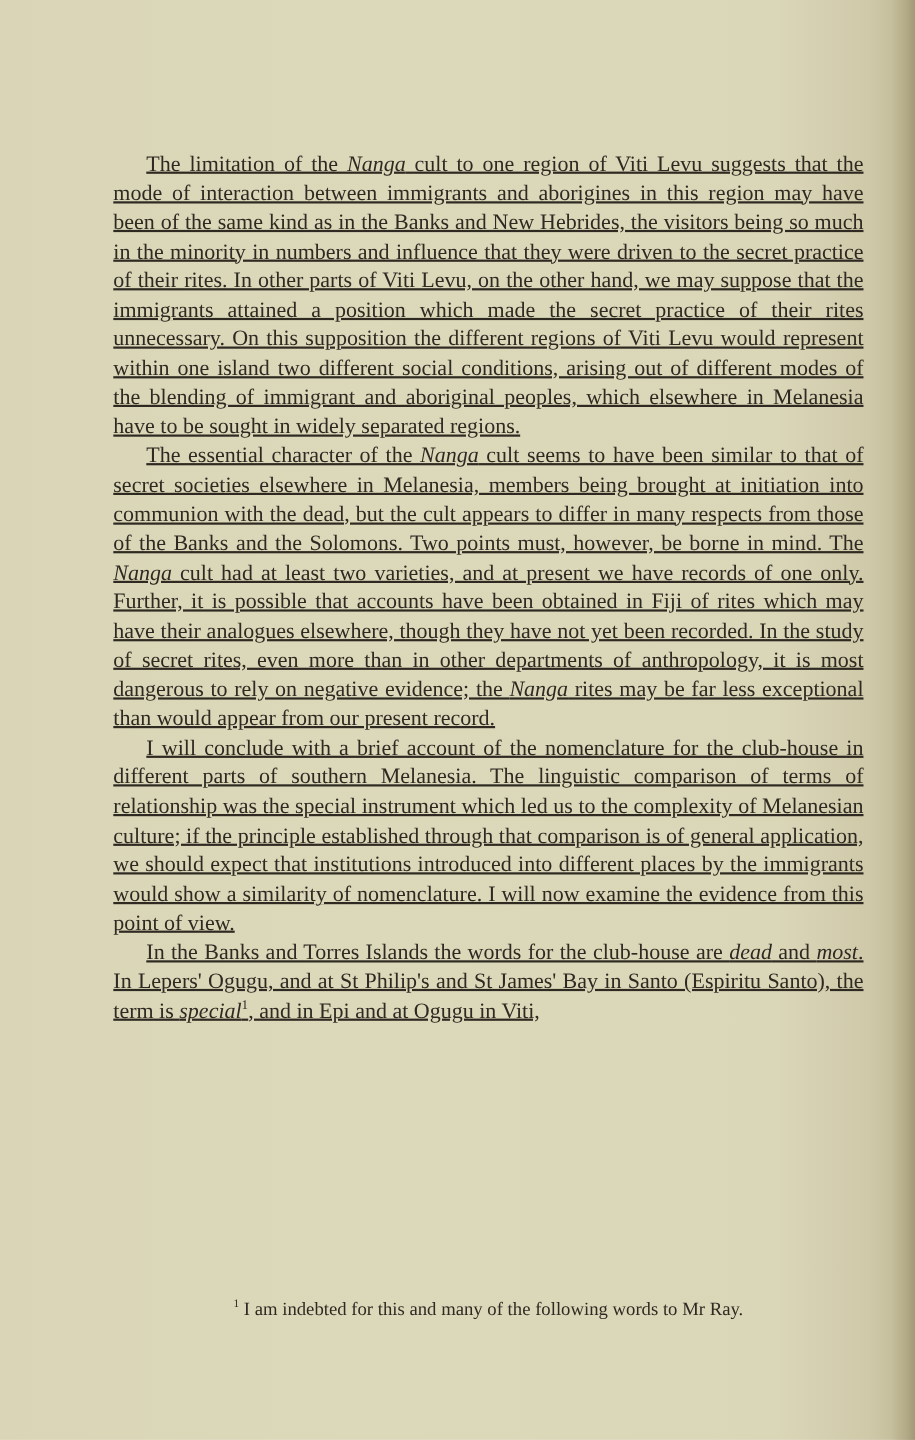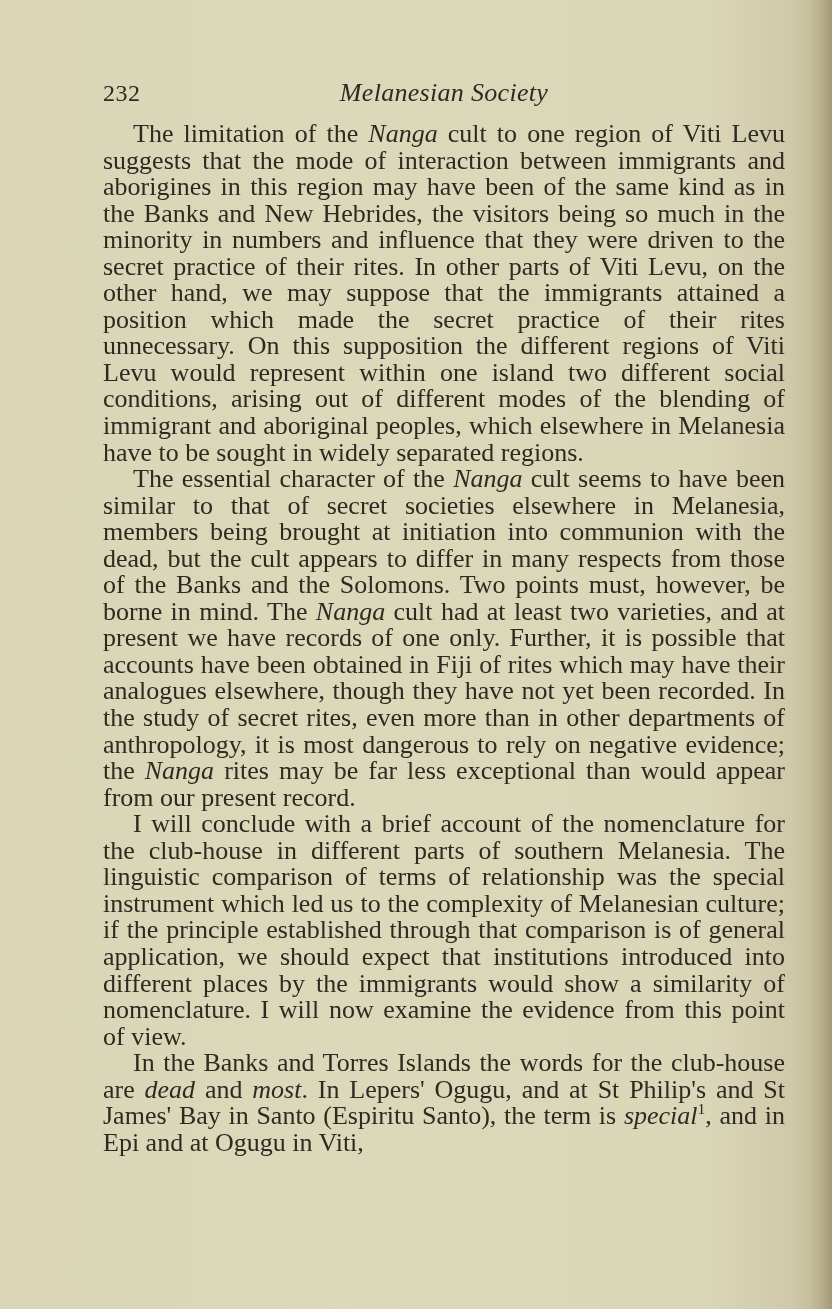--- a/index.html
+++ b/index.html
@@ -46,26 +46,27 @@
       width: 682px;
       text-align: center;
       top: 0;
       font-size: 26px;
       font-style: italic;
       letter-spacing: 0.3px;
     }
     .body-text {
       position: absolute;
       left: 103px;
-      top: 121px;
+      top: 136px;
       width: 682px;
-      font-size: 26px;
+      font-size: 20px;
       line-height: 26.55px;
       text-align: justify;
       hyphens: none;
+      text-decoration: underline;
     }
     .body-text p {
       margin: 0;
       text-indent: 30px;
     }
     .body-text em {
       font-style: italic;
     }
     .footnote {
       position: absolute;
@@ -81,25 +82,25 @@
       vertical-align: super;
       line-height: 0;
     }
   </style>
 </head>
 <body>
 
 <div class="page">
   <div class="shade-right"></div>
 
-  <div class="header">
-    <span class="page-number">232</span>
-    <span class="running-title">Melanesian Society</span>
-  </div>
 
   <div class="body-text" id="body-text">
     <p><span>The limitation of the </span><em>Nanga</em><span> cult to one region of Viti Levu suggests that the mode of interaction between immigrants and aborigines in this region may have been of the same kind as in the Banks and New Hebrides, the visitors being so much in the minority in numbers and influence that they were driven to the secret practice of their rites. In other parts of Viti Levu, on the other hand, we may suppose that the immigrants attained a position which made the secret practice of their rites unnecessary.  On this supposition the different regions of Viti Levu would represent within one island two different social conditions, arising out of different modes of the blending of immigrant and aboriginal peoples, which elsewhere in Melanesia have to be sought in widely separated regions.</span></p>
     <p><span>The essential character of the </span><em>Nanga</em><span> cult seems to have been similar to that of secret societies elsewhere in Melanesia, members being brought at initiation into communion with the dead, but the cult appears to differ in many respects from those of the Banks and the Solomons. Two points must, however, be borne in mind.  The </span><em>Nanga</em><span> cult had at least two varieties, and at present we have records of one only.  Further, it is possible that accounts have been obtained in Fiji of rites which may have their analogues elsewhere, though they have not yet been recorded. In the study of secret rites, even more than in other departments of anthropology, it is most dangerous to rely on negative evidence; the </span><em>Nanga</em><span> rites may be far less exceptional than would appear from our present record.</span></p>
     <p><span>I will conclude with a brief account of the nomenclature for the club-house in different parts of southern Melanesia. The linguistic comparison of terms of relationship was the special instrument which led us to the complexity of Melanesian culture; if the principle established through that comparison is of general application, we should expect that institutions introduced into different places by the immigrants would show a similarity of nomenclature.  I will now examine the evidence from this point of view.</span></p>
     <p><span>In the Banks and Torres Islands the words for the club-house are </span><em>dead</em><span> and </span><em>most</em><span>.  In Lepers' Ogugu, and at St Philip's and St James' Bay in Santo (Espiritu Santo), the term is </span><em>special</em><sup>1</sup><span>, and in Epi and at Ogugu in Viti,</span></p>
   </div>
 
+  <div class="footnote">
+    <sup>1</sup>
+    <span>I am indebted for this and many of the following words to Mr Ray.</span>
+  </div>
 </div>
 
 </body></html>

